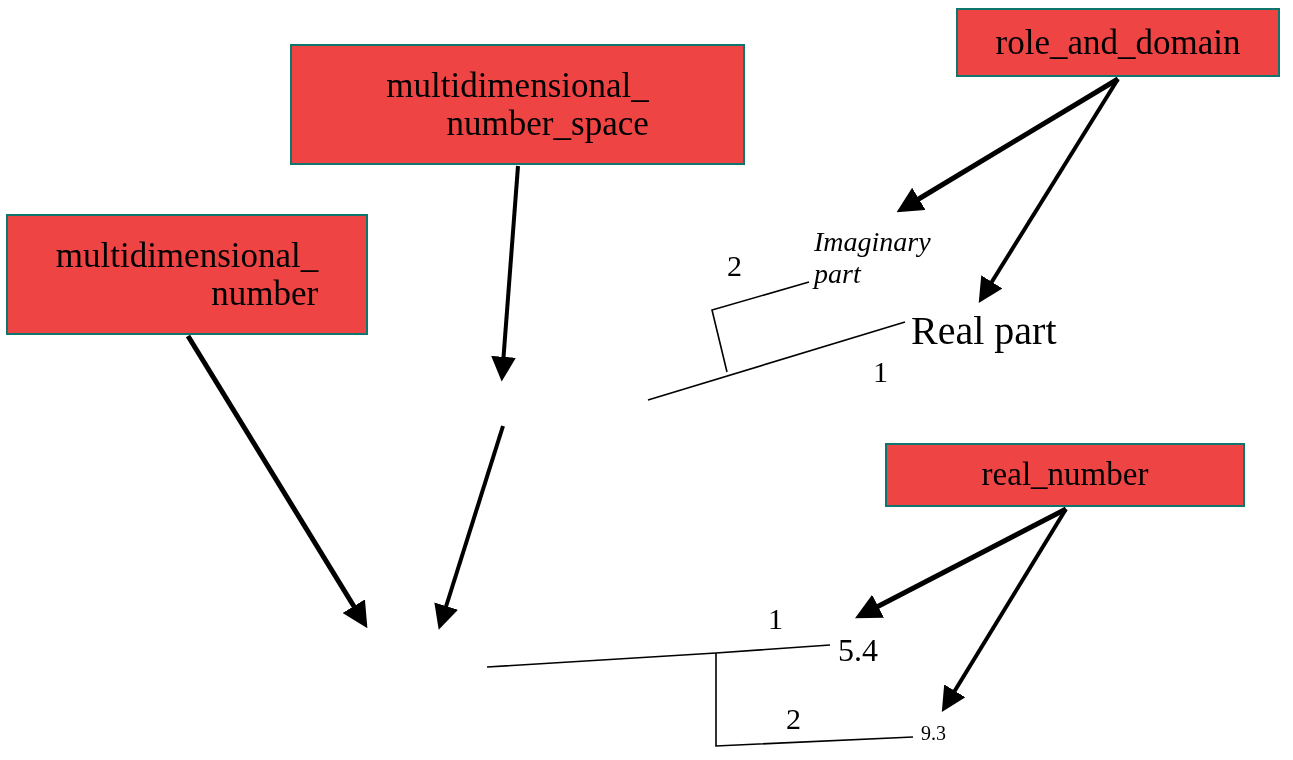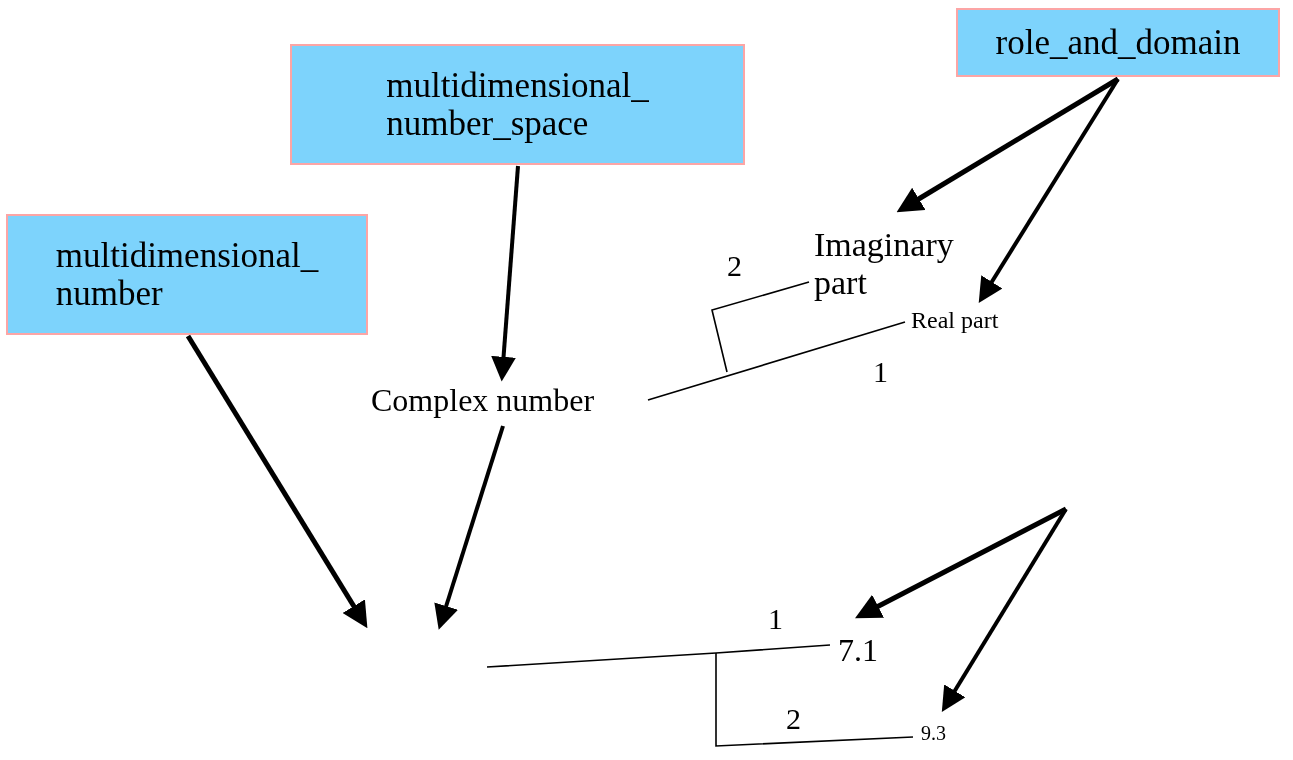--- a/index.html
+++ b/index.html
@@ -20,27 +20,27 @@
   }
   #edges {
     position: absolute;
     left: 0;
     top: 0;
     width: 1293px;
     height: 760px;
   }
   .node-box {
     position: absolute;
-    border: 2px solid #fca5a5;
-    background: #7dd3fc;
+    border: 2px solid #0f766e;
+    background: #ef4444;
     box-sizing: border-box;
     display: flex;
     align-items: center;
     justify-content: center;
-    text-align: left;
+    text-align: right;
     line-height: 1.08;
     white-space: pre-line;
     z-index: 3;
   }
   .plain-label {
     position: absolute;
     white-space: pre;
     z-index: 3;
     background: transparent;
   }
@@ -86,30 +86,32 @@
 
   <div class="node-box" style="left: 6px; top: 214px; width: 362px; height: 121px; font-size: 35px;">
     <span>multidimensional_
 number</span>
   </div>
 
   <div class="node-box" style="left: 956px; top: 8px; width: 324px; height: 69px; font-size: 35px;">
     <span>role_and_domain</span>
   </div>
 
+  <div class="node-box" style="left: 885px; top: 443px; width: 360px; height: 64px; font-size: 33px;">
+    <span>real_number</span>
+  </div>
 
-  <div class="plain-label" style="left: 371px; top: 382px; font-size: 32px;">Complex number</div>
 
-  <div class="plain-label" style="left: 814px; top: 226px; font-size: 34px;">Imaginary
+  <div class="plain-label" style="left: 814px; top: 226px; font-size: 28px; font-style: italic;">Imaginary
 part</div>
 
-  <div class="plain-label" style="left: 911px; top: 307px; font-size: 24px;">Real part</div>
+  <div class="plain-label" style="left: 911px; top: 307px; font-size: 40px;">Real part</div>
 
 
-  <div class="plain-label" style="left: 838px; top: 632px; font-size: 32px;">7.1</div>
+  <div class="plain-label" style="left: 838px; top: 632px; font-size: 32px;">5.4</div>
 
   <div class="plain-label" style="left: 921px; top: 722px; font-size: 20px;">9.3</div>
 
   <div class="edge-label" style="left: 727px; top: 249px; font-size: 30px;">2</div>
 
   <div class="edge-label" style="left: 873px; top: 355px; font-size: 30px;">1</div>
 
   <div class="edge-label" style="left: 768px; top: 602px; font-size: 30px;">1</div>
 
   <div class="edge-label" style="left: 786px; top: 702px; font-size: 30px;">2</div>

